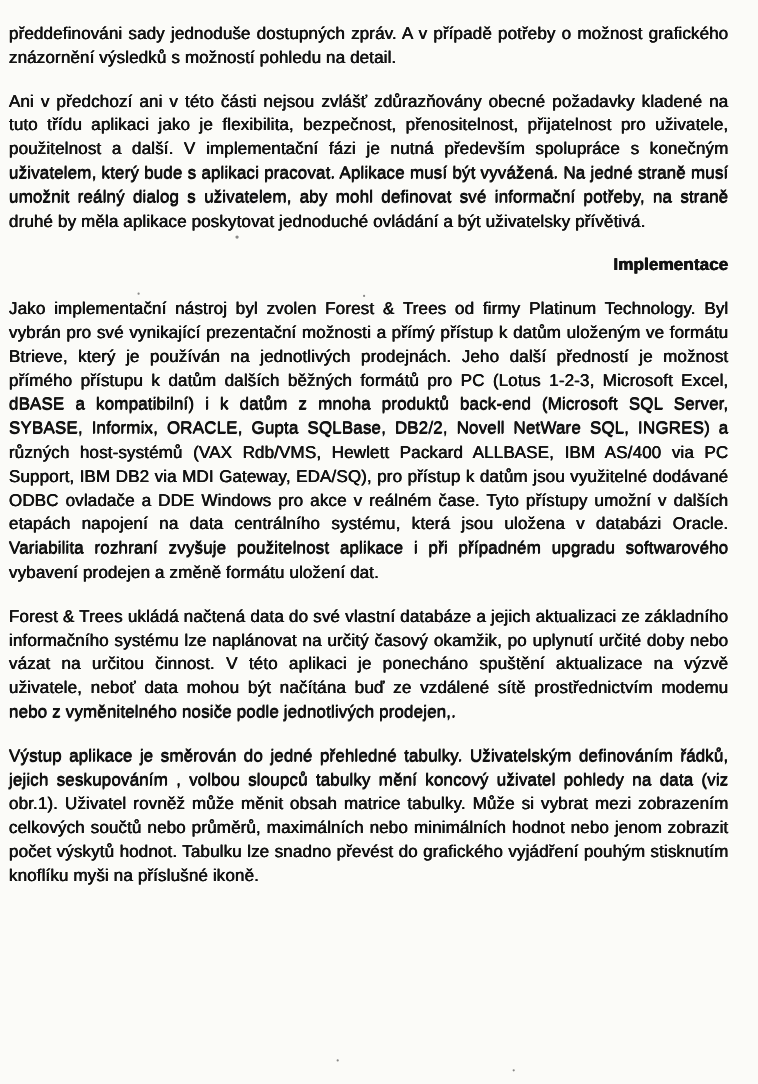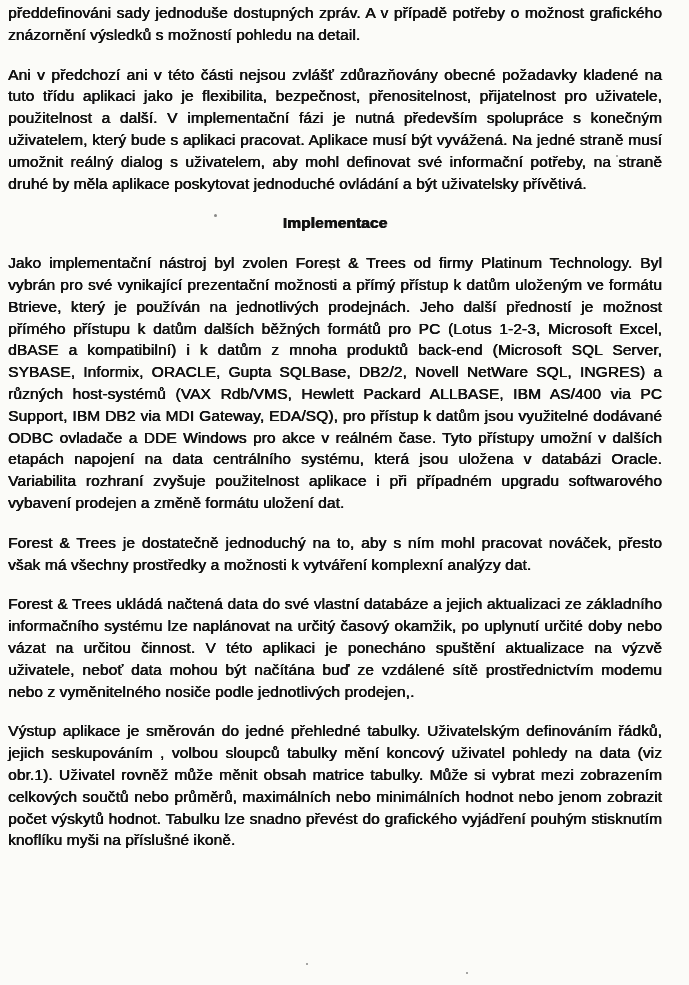--- a/index.html
+++ b/index.html
@@ -10,38 +10,38 @@
     width: 689px;
     height: 985px;
     background: #fbfbf8;
     overflow: hidden;
     position: relative;
   }
   .page {
     box-sizing: border-box;
     width: 689px;
     min-height: 985px;
-    padding: 2px 27px 0 8px;
+    padding: 20px 27px 0 8px;
     font-family: "Liberation Sans", sans-serif;
     font-size: 15.5px;
     line-height: 21.8px;
     color: #131313;
     
     text-shadow: 0.45px 0 0 currentColor, 0 0.3px 0 currentColor;
     letter-spacing: 0.1px;
   }
   .para {
     margin: 0 0 18px 0;
     text-align: justify;
   }
   .heading {
     font-size: 15.5px;
     font-weight: 700;
     margin: 0 0 18px 0;
-    text-align: center;
+    text-align: right;
     text-shadow: 0.6px 0 0 currentColor, 0 0.4px 0 currentColor;
   }
   .para:last-child { margin-bottom: 0; }
   .speckle {
     position: absolute;
     width: 3px;
     height: 3px;
     border-radius: 50%;
     background: #2a2a2a;
     opacity: 0.55;
@@ -54,21 +54,20 @@
   .s6 { left: 466px; top: 972px; width: 2px; height: 2px; }
 </style>
 </head>
 <body>
 
 <div class="page">
   <p class="para">předdefinováni sady jednoduše dostupných zpráv. A v případě potřeby o možnost grafického znázornění výsledků s možností pohledu na detail.</p>
   <p class="para">Ani v předchozí ani v této části nejsou zvlášť zdůrazňovány obecné požadavky kladené na tuto třídu aplikaci jako je flexibilita, bezpečnost, přenositelnost, přijatelnost pro uživatele, použitelnost a další. V implementační fázi je nutná především spolupráce s konečným uživatelem, který bude s aplikaci pracovat. Aplikace musí být vyvážená. Na jedné straně musí umožnit reálný dialog s uživatelem, aby mohl definovat své informační potřeby, na straně druhé by měla aplikace poskytovat jednoduché ovládání a být uživatelsky přívětivá.</p>
   <h2 class="heading">Implementace</h2>
   <p class="para">Jako implementační nástroj byl zvolen Forest &amp; Trees od firmy Platinum Technology. Byl vybrán pro své vynikající prezentační možnosti a přímý přístup k datům uloženým ve formátu Btrieve, který je používán na jednotlivých prodejnách. Jeho další předností je možnost přímého přístupu k datům dalších běžných formátů pro PC (Lotus 1-2-3, Microsoft Excel, dBASE a kompatibilní) i k datům z mnoha produktů back-end (Microsoft SQL Server, SYBASE, Informix, ORACLE, Gupta SQLBase, DB2/2, Novell NetWare SQL, INGRES) a různých host-systémů (VAX Rdb/VMS, Hewlett Packard ALLBASE, IBM AS/400 via PC Support, IBM DB2 via MDI Gateway, EDA/SQ), pro přístup k datům jsou využitelné dodávané ODBC ovladače a DDE Windows pro akce v reálném čase. Tyto přístupy umožní v dalších etapách napojení na data centrálního systému, která jsou uložena v databázi Oracle. Variabilita rozhraní zvyšuje použitelnost aplikace i při případném upgradu softwarového vybavení prodejen a změně formátu uložení dat.</p>
-  <p class="para">Forest &amp; Trees je dostatečně jednoduchý na to, aby s ním mohl pracovat nováček, přesto však má všechny prostředky a možnosti k  vytváření komplexní analýzy dat.</p>
   <p class="para">Forest &amp; Trees ukládá načtená data do své vlastní databáze a jejich aktualizaci ze základního informačního systému lze naplánovat na určitý časový okamžik, po uplynutí určité doby nebo vázat na určitou činnost. V této aplikaci je ponecháno spuštění aktualizace na výzvě uživatele, neboť data mohou být načítána buď ze vzdálené sítě prostřednictvím modemu nebo z vyměnitelného nosiče podle jednotlivých prodejen,.</p>
   <p class="para">Výstup aplikace je směrován do jedné přehledné tabulky. Uživatelským definováním řádků, jejich seskupováním , volbou sloupců tabulky mění koncový uživatel pohledy na data (viz obr.1). Uživatel rovněž může měnit obsah matrice tabulky. Může si vybrat mezi zobrazením celkových součtů nebo průměrů, maximálních nebo minimálních hodnot nebo jenom zobrazit počet výskytů hodnot. Tabulku lze snadno převést do grafického vyjádření pouhým stisknutím knoflíku myši na příslušné ikoně.</p>
 </div>
 
 <div class="speckle s1"></div>
 <div class="speckle s2"></div>
 <div class="speckle s3"></div>
 <div class="speckle s4"></div>
 <div class="speckle s5"></div>
 <div class="speckle s6"></div>

